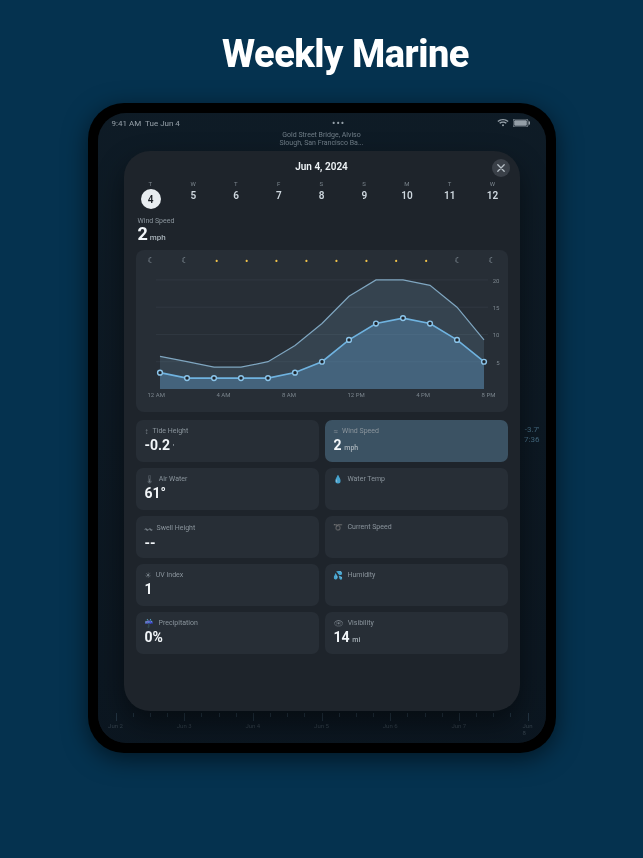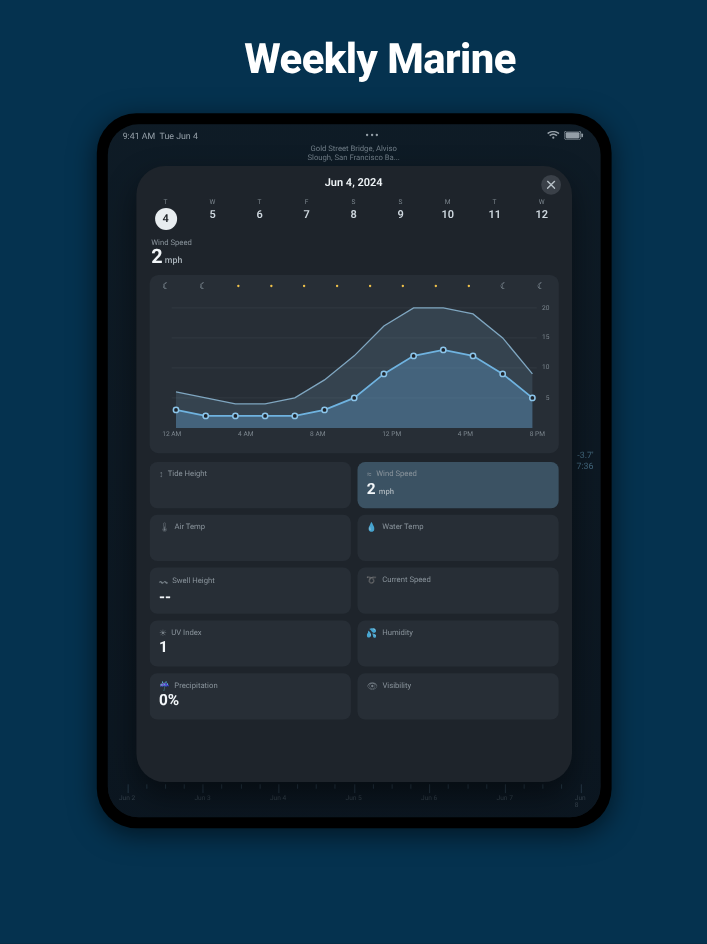--- a/index.html
+++ b/index.html
@@ -59,21 +59,21 @@
     margin-top: 2px;
     padding: 0 40px;
   }
 
   .dim-bg {
     position:absolute; inset:0;
     background: linear-gradient(180deg, rgba(15,30,42,.3), rgba(10,20,30,.6));
     pointer-events:none;
   }
   .bg-hint-right {
-    position:absolute; right:6px; top:296px;
+    position:absolute; right:6px; top:312px;
     font-size:8px; color:#6fa8c7; text-align:right; line-height:1.3;
     opacity:.55;
   }
   .bg-ruler {
     position:absolute; left:18px; right:18px; bottom:10px; height:20px;
     opacity:.35;
   }
   .bg-ruler .tick { position:absolute; top:0; width:1px; height:8px; background:#4e6b80; }
   .bg-ruler .lbl { position:absolute; top:9px; font-size:6px; color:#7a8a95; transform:translateX(-50%); }
 
@@ -354,33 +354,35 @@
           </div>
       </div>
 
       <div class="tiles-scroll">
         <div class="tiles" id="tiles">
             <div class="tile">
               <div class="tile-label">
                 <span class="ico">↕</span>
                 <span>Tide Height</span>
               </div>
+              <div class="tile-value"><span>-0.2</span><span class="unit"> '</span></div>
             </div>
             <div class="tile active">
               <div class="tile-label">
                 <span class="ico">≈</span>
                 <span>Wind Speed</span>
               </div>
               <div class="tile-value"><span>2</span><span class="unit"> mph</span></div>
             </div>
             <div class="tile">
               <div class="tile-label">
                 <span class="ico">🌡</span>
-                <span>Air Temp</span>
-              </div>
+                <span>Air Water</span>
+              </div>
+              <div class="tile-value"><span>61°</span></div>
             </div>
             <div class="tile">
               <div class="tile-label">
                 <span class="ico">💧</span>
                 <span>Water Temp</span>
               </div>
             </div>
             <div class="tile">
               <div class="tile-label">
                 <span class="ico">〰</span>
@@ -412,19 +414,20 @@
                 <span class="ico">☔</span>
                 <span>Precipitation</span>
               </div>
               <div class="tile-value"><span>0%</span></div>
             </div>
             <div class="tile">
               <div class="tile-label">
                 <span class="ico">👁</span>
                 <span>Visibility</span>
               </div>
+              <div class="tile-value"><span>14</span><span class="unit"> mi</span></div>
             </div>
           </div>
       </div>
     </div>
 
   </div>
 </div>
 
 </body></html>

